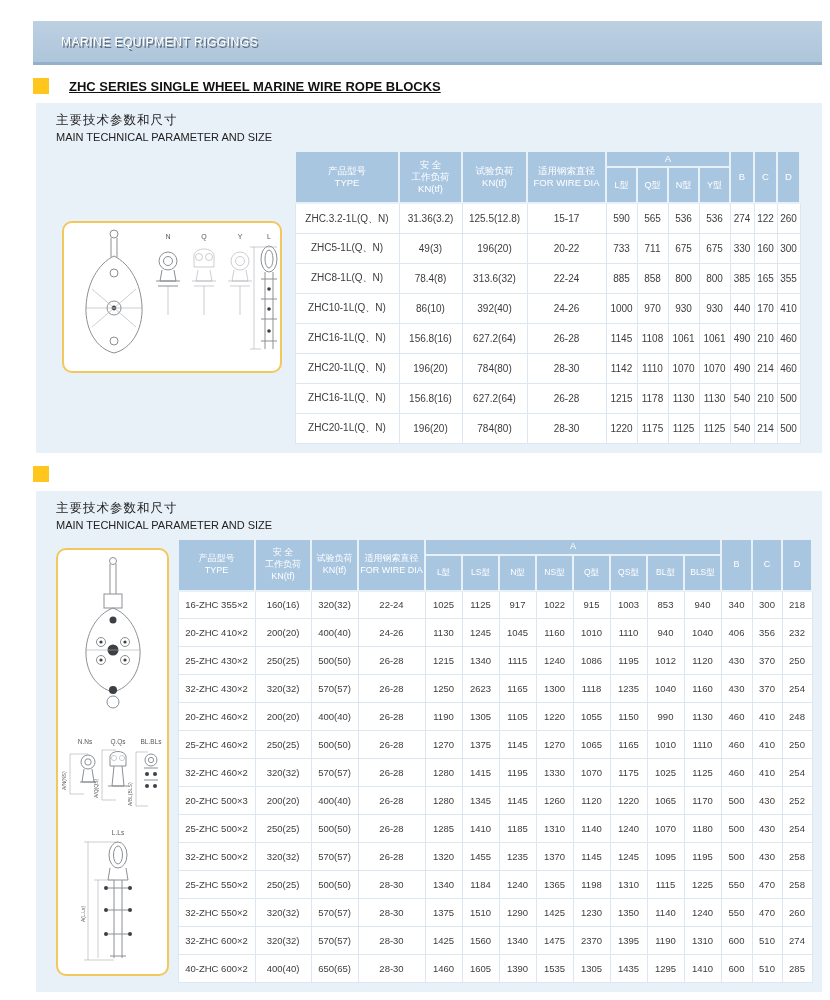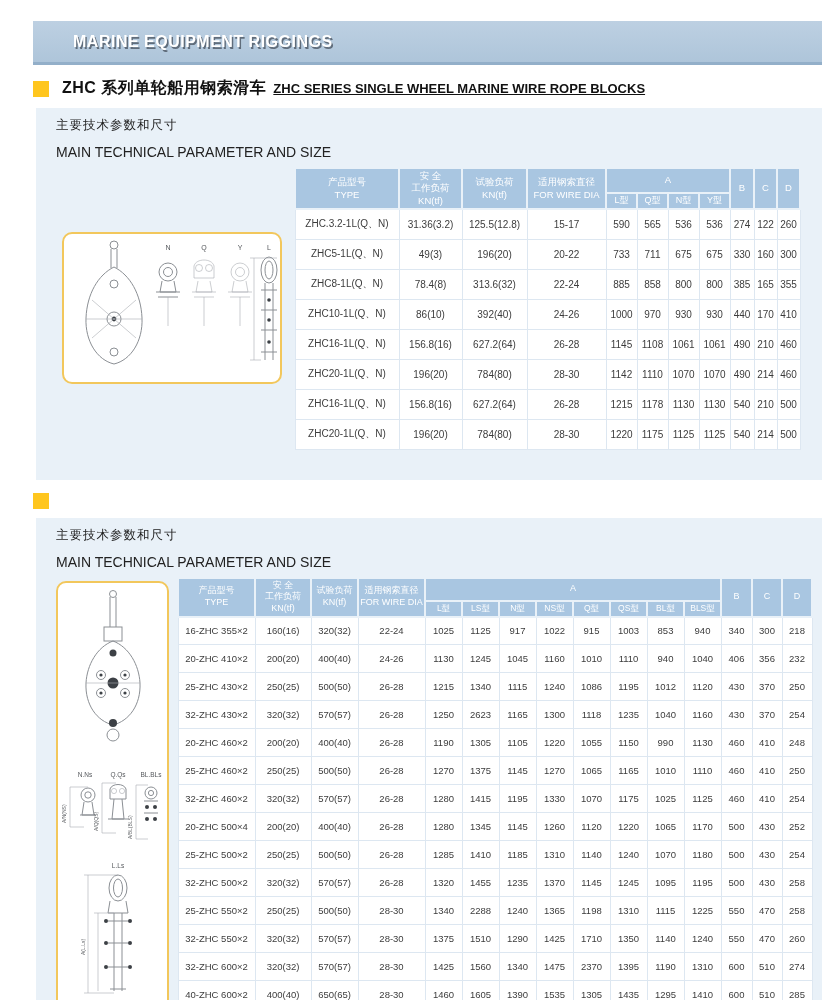--- a/index.html
+++ b/index.html
@@ -11,58 +11,58 @@
     margin-left:33px; width:789px; height:44px;
     background:linear-gradient(#bdd0e2,#aec5da);
     border-bottom:3px solid #93afc9;
     display:flex; align-items:center; padding-left:26px;
   }
   .banner .zh {
     color:#fff; font-weight:bold; font-size:26px; letter-spacing:3px;
     text-shadow:2px 2px 0 rgba(68,78,90,0.85);
   }
   .banner .en {
-    color:#fff; font-weight:bold; font-size:16px; margin-left:14px; letter-spacing:0.5px;
+    color:#fff; font-weight:normal; font-size:12px; margin-left:2px; letter-spacing:0.5px;
     text-shadow:1.5px 1.5px 0 rgba(68,78,90,0.75);
   }
 
   
   .sec-head { display:flex; align-items:center; margin:13px 0 9px 33px; }
   .bullet { width:16px; height:16px; background:#ffc61e; margin-right:13px; flex:0 0 auto; }
   .sec-zh { font-size:16px; font-weight:bold; color:#111; letter-spacing:0.5px; }
   .sec-en { font-size:13px; font-weight:bold; color:#111; margin-left:7px;text-decoration:underline; }
 
   
   .panel {
     margin-left:36px; width:786px; background:#e9f1f8;
-    padding:9px 14px 30px 20px;
+    padding:9px 14px 9px 20px;
   }
   .param-zh { font-size:12.5px; color:#222; letter-spacing:1px; }
-  .param-en { font-size:14px; color:#222; margin-top:10px; margin-bottom:7px; }
+  .param-en { font-size:11px; color:#222; margin-top:2px; margin-bottom:7px; }
   .panel-body { display:flex; align-items:center; }
 
   .draw-box {
     background:#fff; border:2px solid #f2c75c; border-radius:10px;
     flex:0 0 auto; overflow:hidden;
   }
   .draw-box.one { width:220px; height:152px; margin-left:6px; }
   .draw-box.two { width:113px; height:428px; margin-top:4px; }
   svg .ln { stroke:#8b8f94; stroke-width:1; fill:none; }
   svg .lt { stroke:#a9adb2; stroke-width:0.6; fill:none; }
   svg .dk { fill:#3c4045; }
   svg text { fill:#55585c; font-family:"Liberation Sans",sans-serif; }
 
   
   table { border-collapse:collapse; table-layout:fixed; background:transparent; }
   th {
     background:#a9c6e1; color:#fff; font-weight:normal; font-size:9.5px;
     border:2px solid #e9f1f8; white-space:pre-line; line-height:1.3;
     text-align:center; vertical-align:middle; padding:1px 0;
   }
-  th.subcol { font-size:9px; height:16px; }
+  th.subcol { font-size:9px; height:36px; }
   td {
     background:#fff; border:1px solid #dde7f1; font-size:10px; color:#3c3c3c;
     text-align:center; vertical-align:middle; padding:0 1px;
     overflow:hidden; white-space:nowrap;
   }
   .t1 { width:505px; margin-left:12px; }
   .t1 td { height:30px; }
   .t2 { width:637px; margin-left:8px; }
   .t2 td { height:28px; font-size:9.5px; }
   .t2 th { font-size:9px; }
@@ -70,21 +70,20 @@
 </style>
 </head>
 <body>
 
 <div class="banner">
   <span class="en">MARINE EQUIPMENT RIGGINGS</span>
 </div>
 
 <div class="sec-head">
   <span class="bullet"></span>
-  <span class="sec-zh">ZHC 系列单轮船用钢索滑车</span>
   <span class="sec-en">ZHC SERIES SINGLE WHEEL MARINE WIRE ROPE BLOCKS</span>
 </div>
 
 <div class="panel">
   <div class="param-zh">主要技术参数和尺寸</div>
   <div class="param-en">MAIN TECHNICAL PARAMETER AND SIZE</div>
   <div class="panel-body">
     <div class="draw-box one">
       <svg width="216" height="148" viewBox="0 0 216 148">
 
@@ -533,21 +532,21 @@
             <td>1330</td>
             <td>1070</td>
             <td>1175</td>
             <td>1025</td>
             <td>1125</td>
             <td>460</td>
             <td>410</td>
             <td>254</td>
           </tr>
           <tr>
-            <td>20-ZHC 500×4</td>
+            <td>20-ZHC 500×3</td>
             <td>200(20)</td>
             <td>400(40)</td>
             <td>26-28</td>
             <td>1280</td>
             <td>1345</td>
             <td>1145</td>
             <td>1260</td>
             <td>1120</td>
             <td>1220</td>
             <td>1065</td>
@@ -589,41 +588,41 @@
             <td>500</td>
             <td>430</td>
             <td>258</td>
           </tr>
           <tr>
             <td>25-ZHC 550×2</td>
             <td>250(25)</td>
             <td>500(50)</td>
             <td>28-30</td>
             <td>1340</td>
-            <td>2288</td>
+            <td>1184</td>
             <td>1240</td>
             <td>1365</td>
             <td>1198</td>
             <td>1310</td>
             <td>1115</td>
             <td>1225</td>
             <td>550</td>
             <td>470</td>
             <td>258</td>
           </tr>
           <tr>
             <td>32-ZHC 550×2</td>
             <td>320(32)</td>
             <td>570(57)</td>
             <td>28-30</td>
             <td>1375</td>
             <td>1510</td>
             <td>1290</td>
             <td>1425</td>
-            <td>1710</td>
+            <td>1230</td>
             <td>1350</td>
             <td>1140</td>
             <td>1240</td>
             <td>550</td>
             <td>470</td>
             <td>260</td>
           </tr>
           <tr>
             <td>32-ZHC 600×2</td>
             <td>320(32)</td>

